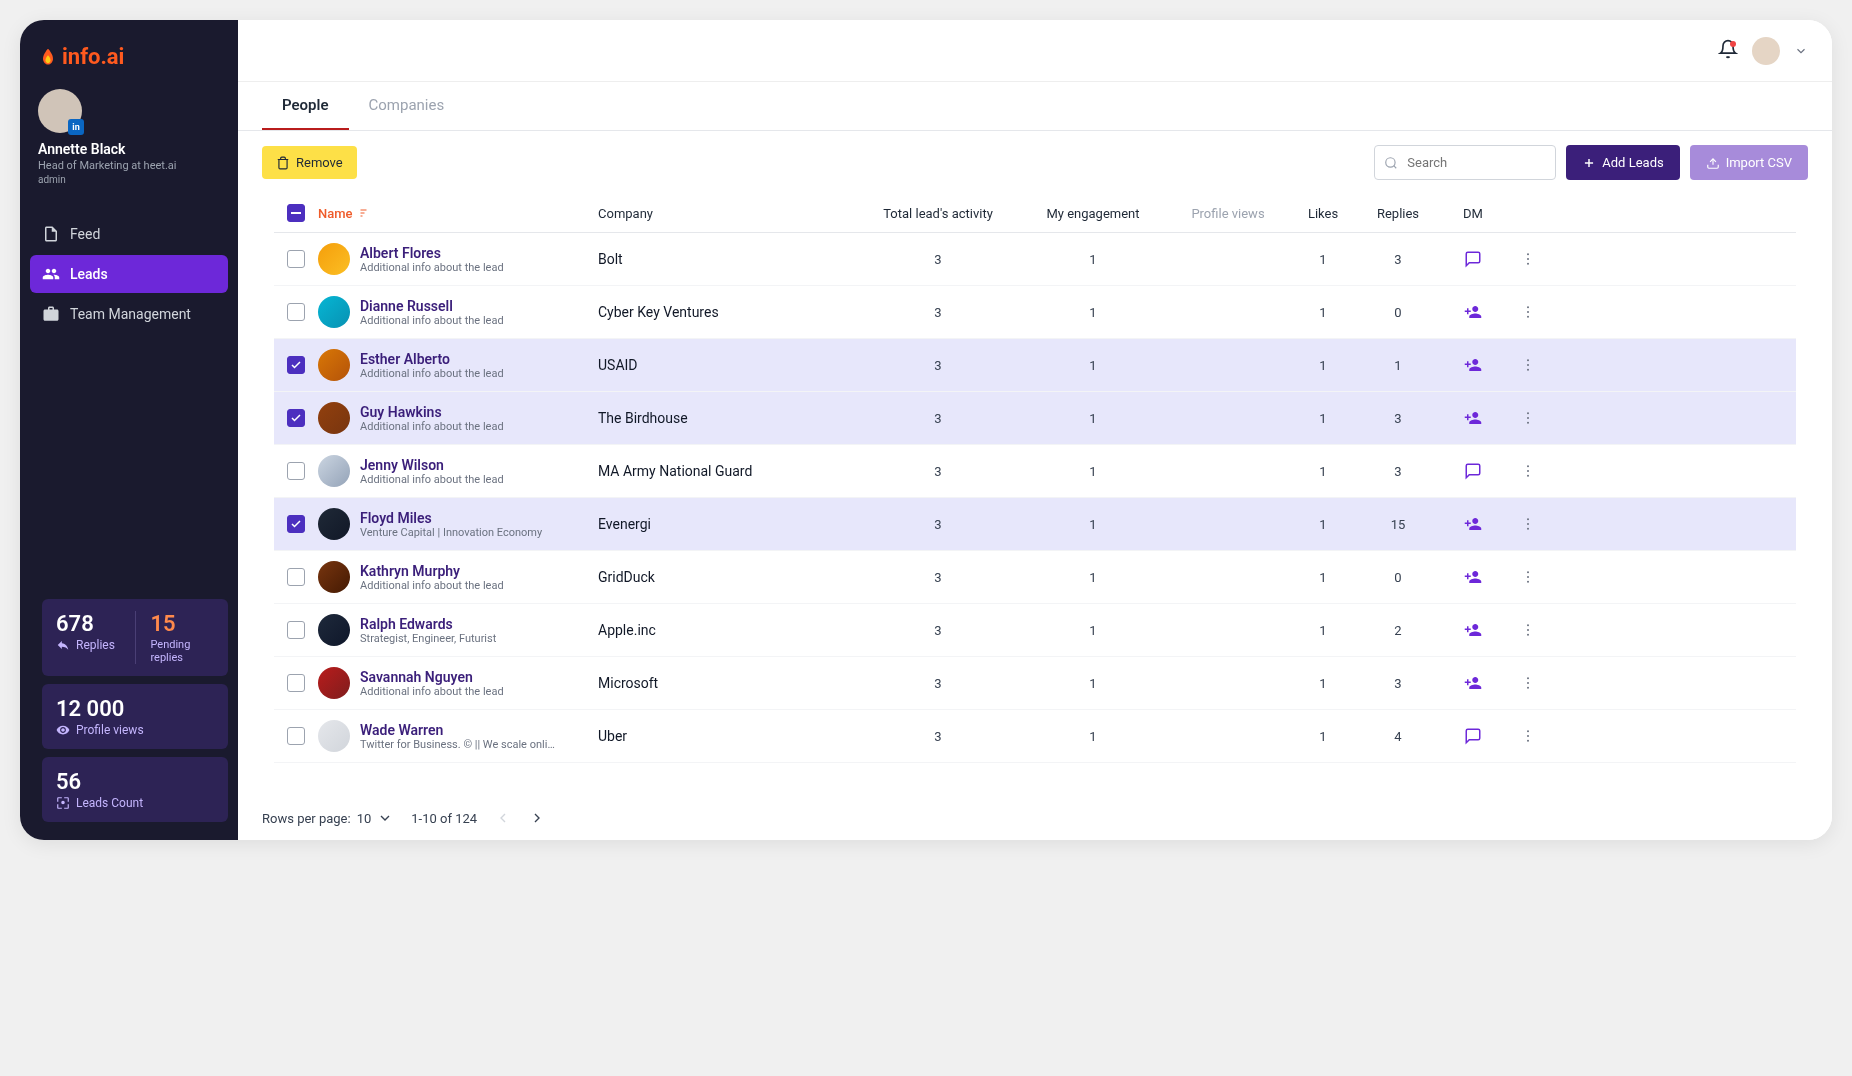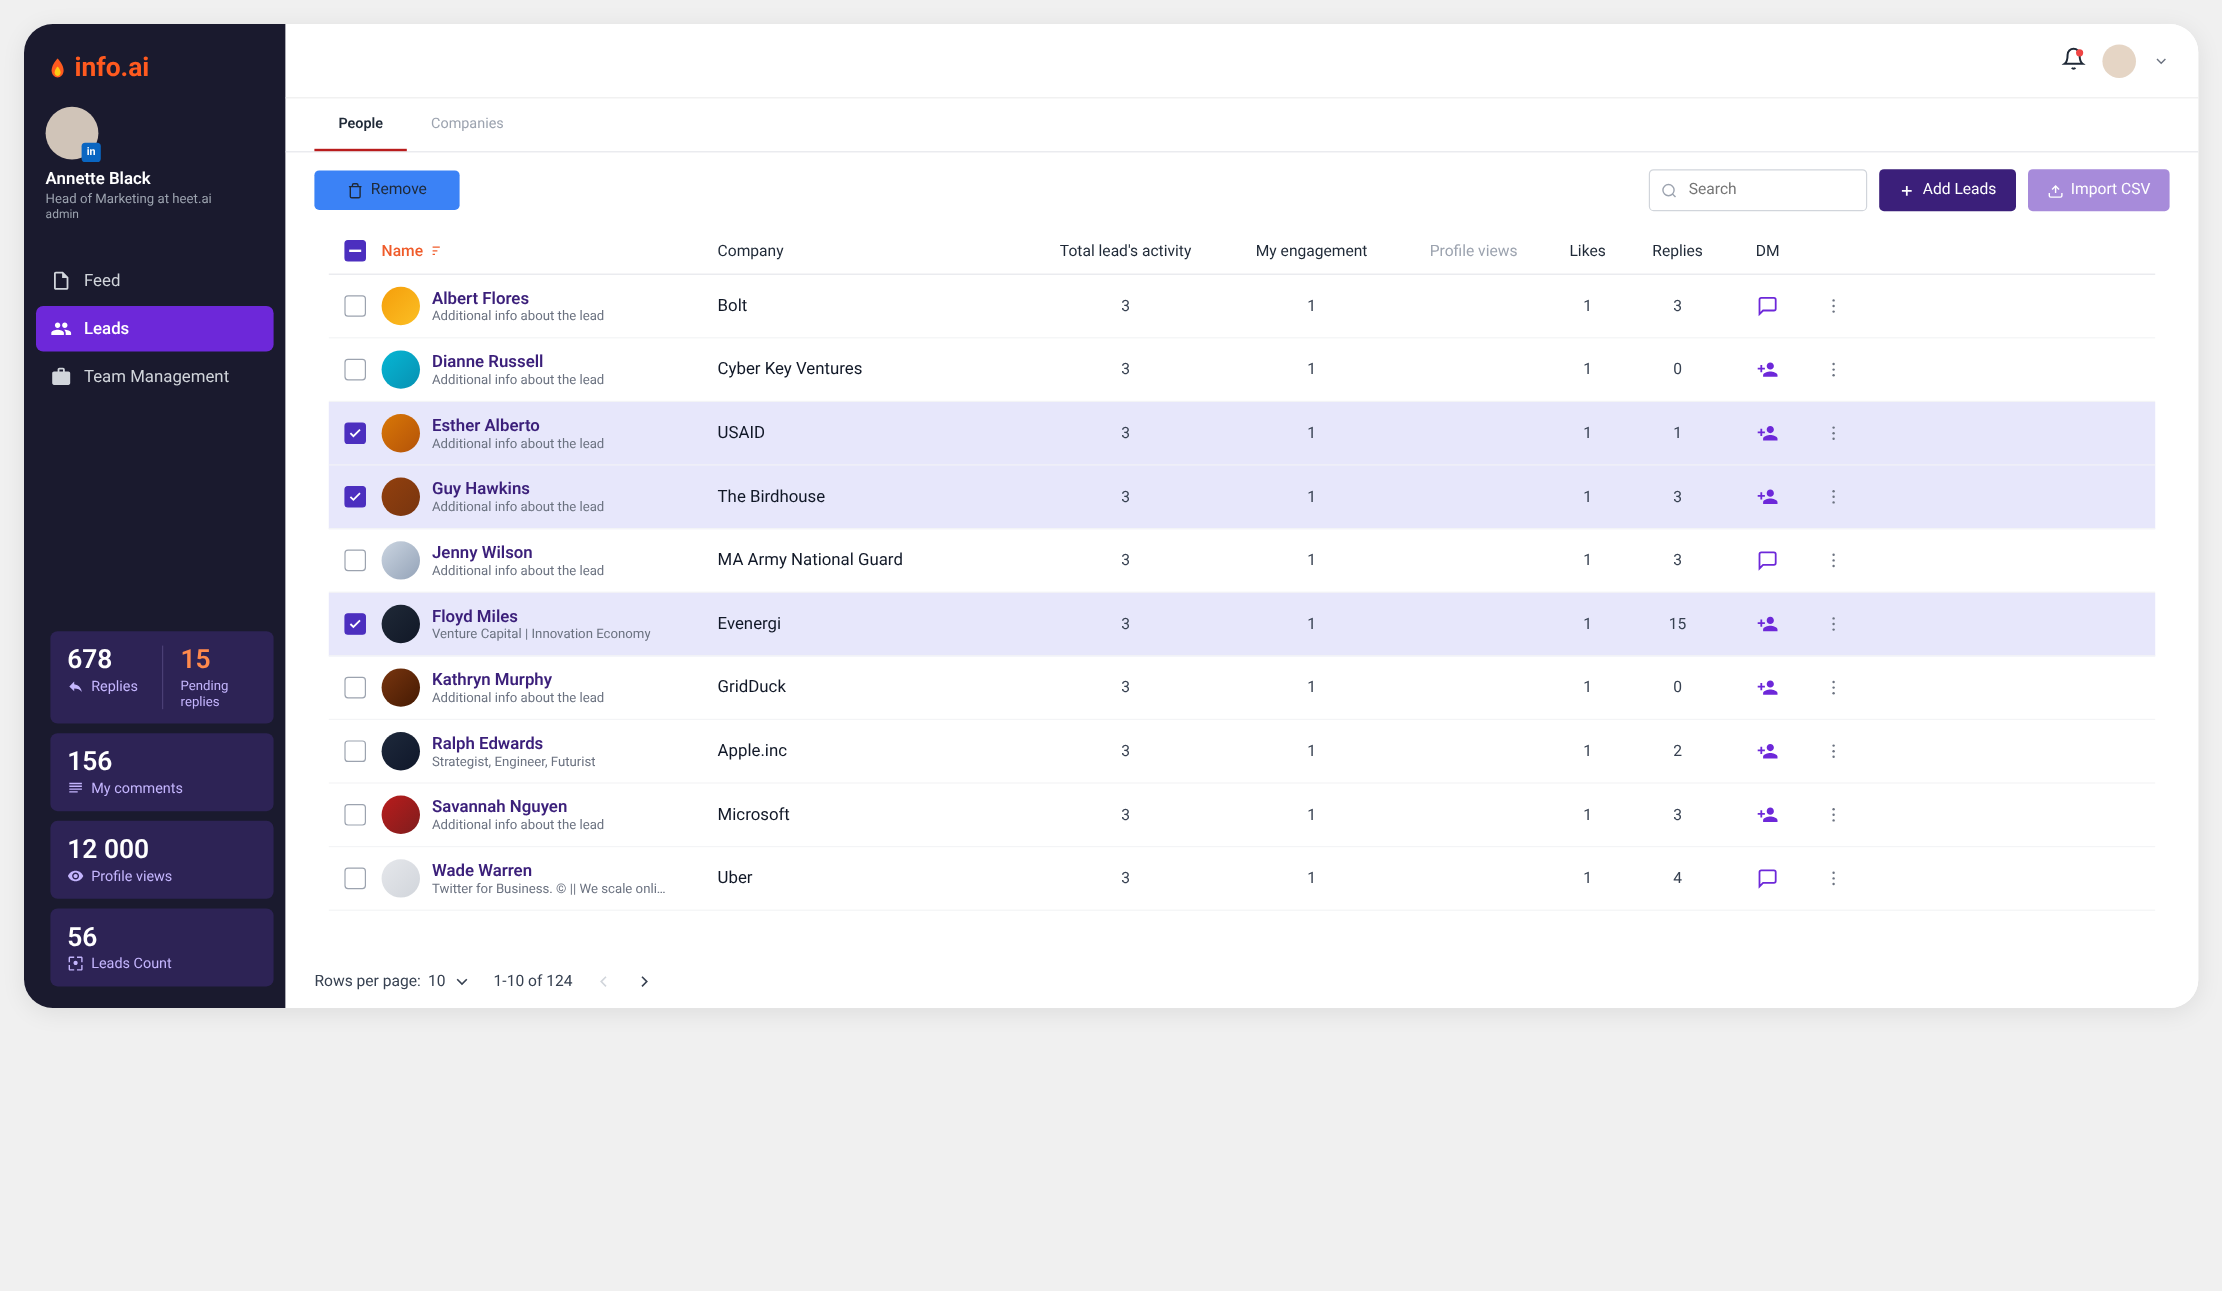--- a/index.html
+++ b/index.html
@@ -36,25 +36,25 @@
 
 .main { flex: 1; display: flex; flex-direction: column; background: #fff; }
 .topbar { height: 62px; display: flex; align-items: center; justify-content: flex-end; padding: 0 24px; border-bottom: 1px solid #eee; gap: 14px; }
 .bell-wrap { position: relative; cursor: pointer; }
 .bell-wrap svg { width: 20px; height: 20px; color: #1f2937; }
 .bell-dot { position: absolute; top: 2px; right: 2px; width: 6px; height: 6px; background: #ef4444; border-radius: 50%; }
 .topbar .avatar-sm { width: 28px; height: 28px; border-radius: 50%; background: #e5d5c5; }
 .chev { color: #6b7280; }
 
 .tabs { display: flex; gap: 0; border-bottom: 1px solid #e5e7eb; padding: 0 24px; }
-.tab { padding: 14px 20px; font-size: 12px; color: #9ca3af; cursor: pointer; border-bottom: 2px solid transparent; }
+.tab { padding: 14px 20px; font-size: 15px; color: #9ca3af; cursor: pointer; border-bottom: 2px solid transparent; }
 .tab.active { color: #1f2937; font-weight: 600; border-bottom: 2px solid #b91c1c; }
 
 .toolbar { display: flex; align-items: center; padding: 14px 24px; gap: 10px; }
-.btn-remove { background: #3b82f6; color: #1f2937; border: none; padding: 9px 27px; border-radius: 4px; font-size: 13px; display: flex; align-items: center; gap: 6px; cursor: pointer; }
+.btn-remove { background: #fde047; color: #1f2937; border: none; padding: 9px 14px; border-radius: 4px; font-size: 13px; display: flex; align-items: center; gap: 6px; cursor: pointer; }
 .btn-remove svg { width: 14px; height: 14px; }
 .toolbar-spacer { flex: 1; }
 .search { position: relative; }
 .search input { width: 182px; padding: 9px 12px 9px 32px; border: 1px solid #d1d5db; border-radius: 4px; font-size: 13px; }
 .search svg { position: absolute; left: 10px; top: 50%; transform: translateY(-50%); width: 14px; height: 14px; color: #9ca3af; }
 .btn-primary { background: #3b1f7a; color: #fff; border: none; padding: 10px 16px; border-radius: 4px; font-size: 13px; display: flex; align-items: center; gap: 6px; cursor: pointer; }
 .btn-secondary { background: #a78bda; color: #fff; border: none; padding: 10px 16px; border-radius: 4px; font-size: 13px; display: flex; align-items: center; gap: 6px; cursor: pointer; }
 .btn-primary svg, .btn-secondary svg { width: 14px; height: 14px; }
 
 
@@ -148,29 +148,20 @@
               <span>Replies</span>
             </div>
           </div>
           <div class="stat-col divider">
             <div class="stat-num orange">15</div>
             <div class="stat-label tight">Pending replies</div>
           </div>
         </div>
       </div>
       <div class="stat-card">
-        <div class="stat-num">156</div>
-        <div class="stat-label">
-          <svg viewBox="0 0 24 24" fill="currentColor">
-              <path d="M21 6H3V4H21M21 8H3V10H21M21 12H3V14H21M3 16H15V18H3Z"></path>
-            </svg>
-          <span>My comments</span>
-        </div>
-      </div>
-      <div class="stat-card">
         <div class="stat-num">12 000</div>
         <div class="stat-label">
           <svg viewBox="0 0 24 24" fill="currentColor">
               <path d="M12 4.5C7 4.5 2.73 7.61 1 12C2.73 16.39 7 19.5 12 19.5S21.27 16.39 23 12C21.27 7.61 17 4.5 12 4.5M12 17C9.24 17 7 14.76 7 12S9.24 7 12 7 17 9.24 17 12 14.76 17 12 17M12 9C10.34 9 9 10.34 9 12S10.34 15 12 15 15 13.66 15 12 13.66 9 12 9Z"></path>
             </svg>
           <span>Profile views</span>
         </div>
       </div>
       <div class="stat-card">
         <div class="stat-num">56</div>

